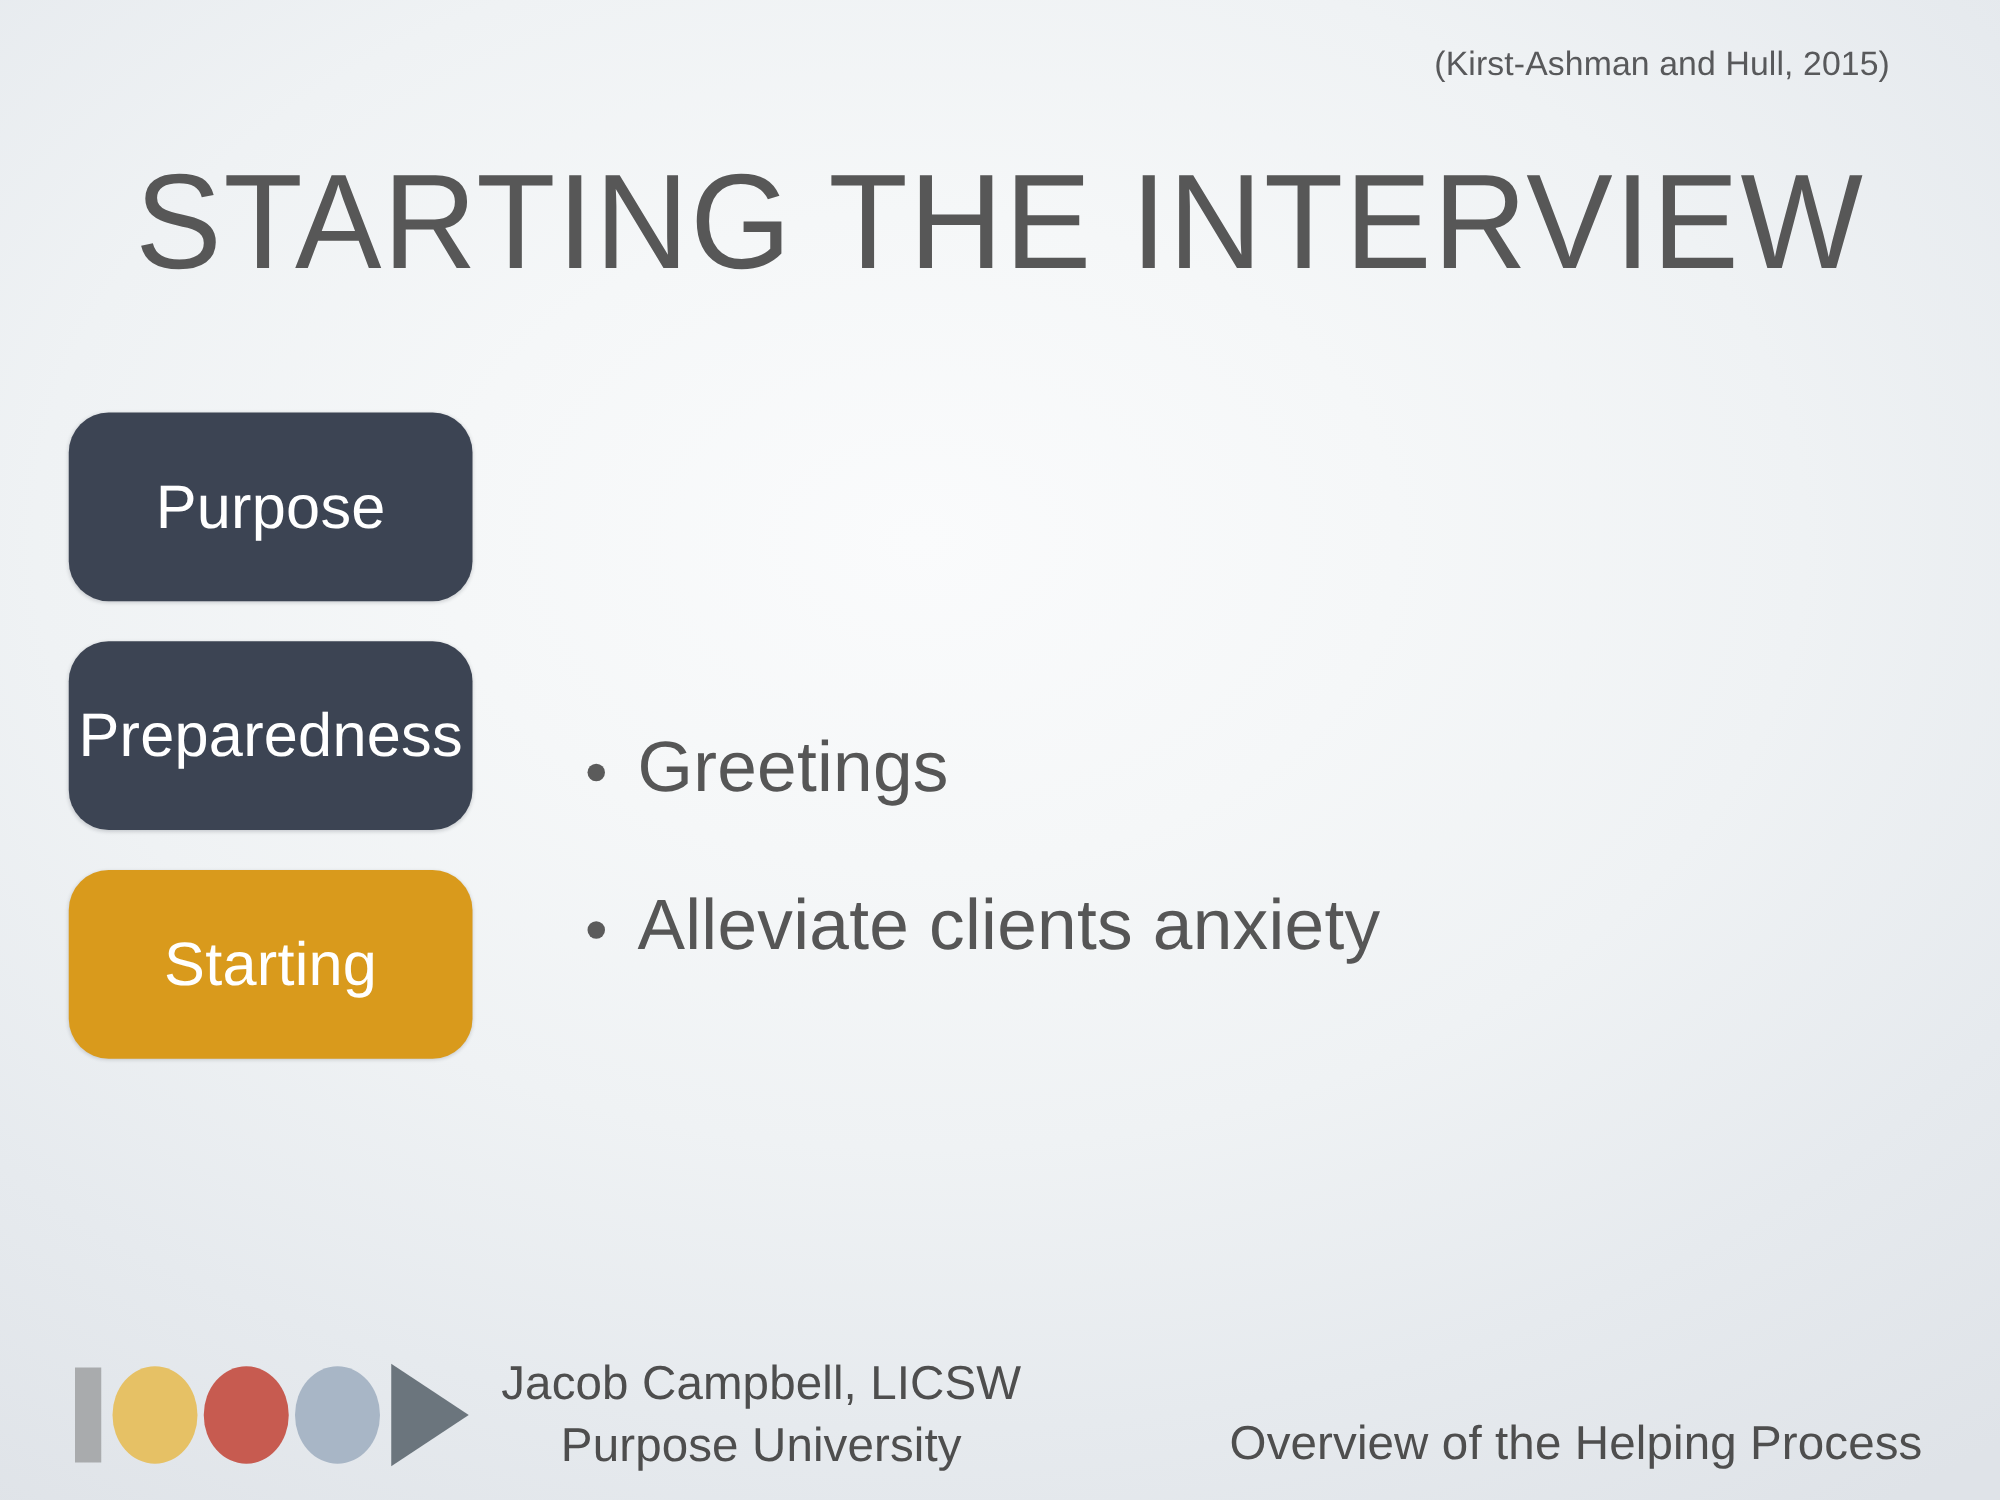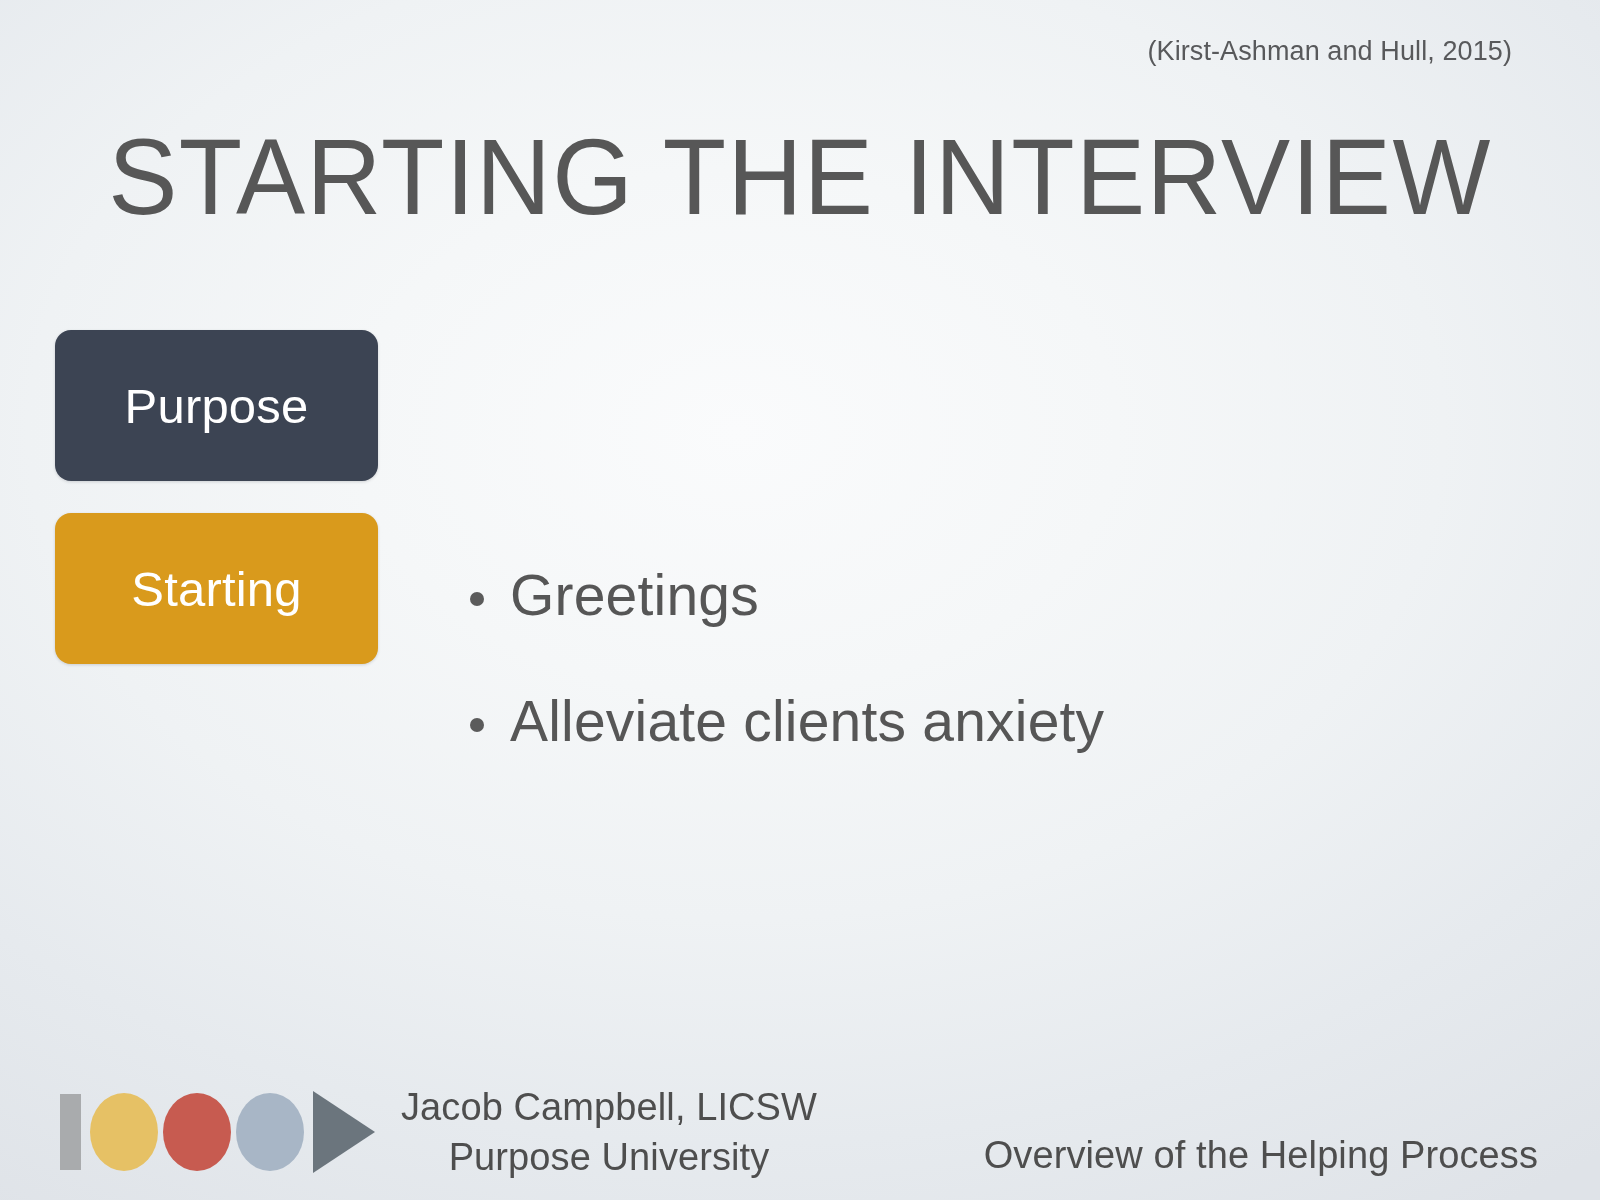--- a/index.html
+++ b/index.html
@@ -62,21 +62,21 @@
   .steps {
     position: absolute;
     left: 55px;
     top: 330px;
     width: 323px;
   }
 
   .step {
     width: 323px;
     height: 151px;
-    border-radius: 16px;
+    border-radius: 32px;
     display: flex;
     align-items: center;
     justify-content: center;
     margin-bottom: 32px;
     color: #ffffff;
     font-size: 49px;
     font-weight: 300;
     letter-spacing: 0.2px;
     box-shadow: 0 1px 3px rgba(40,45,55,0.18);
   }
@@ -89,20 +89,21 @@
     position: absolute;
     left: 470px;
     top: 560px;
     width: 1000px;
   }
 
   .bullet-row {
     display: flex;
     align-items: flex-start;
     margin-bottom: 55px;
+    margin-top: 19px;
   }
 
   .bullet-dot {
     width: 14px;
     height: 14px;
     border-radius: 50%;
     background: #5b5b5b;
     margin-top: 32px;
     margin-right: 26px;
     flex: none;
@@ -190,20 +191,23 @@
 
   <div class="title">STARTING THE INTERVIEW</div>
 
   <div class="steps">
 
     <div class="step dark">
       <span>Purpose</span>
     </div>
 
 
+    <div class="step dark">
+      <span>Preparedness</span>
+    </div>
 
     <div class="step active">
       <span>Starting</span>
     </div>
 
   </div>
 
   <div class="bullets">
 
     <div class="bullet-row">

